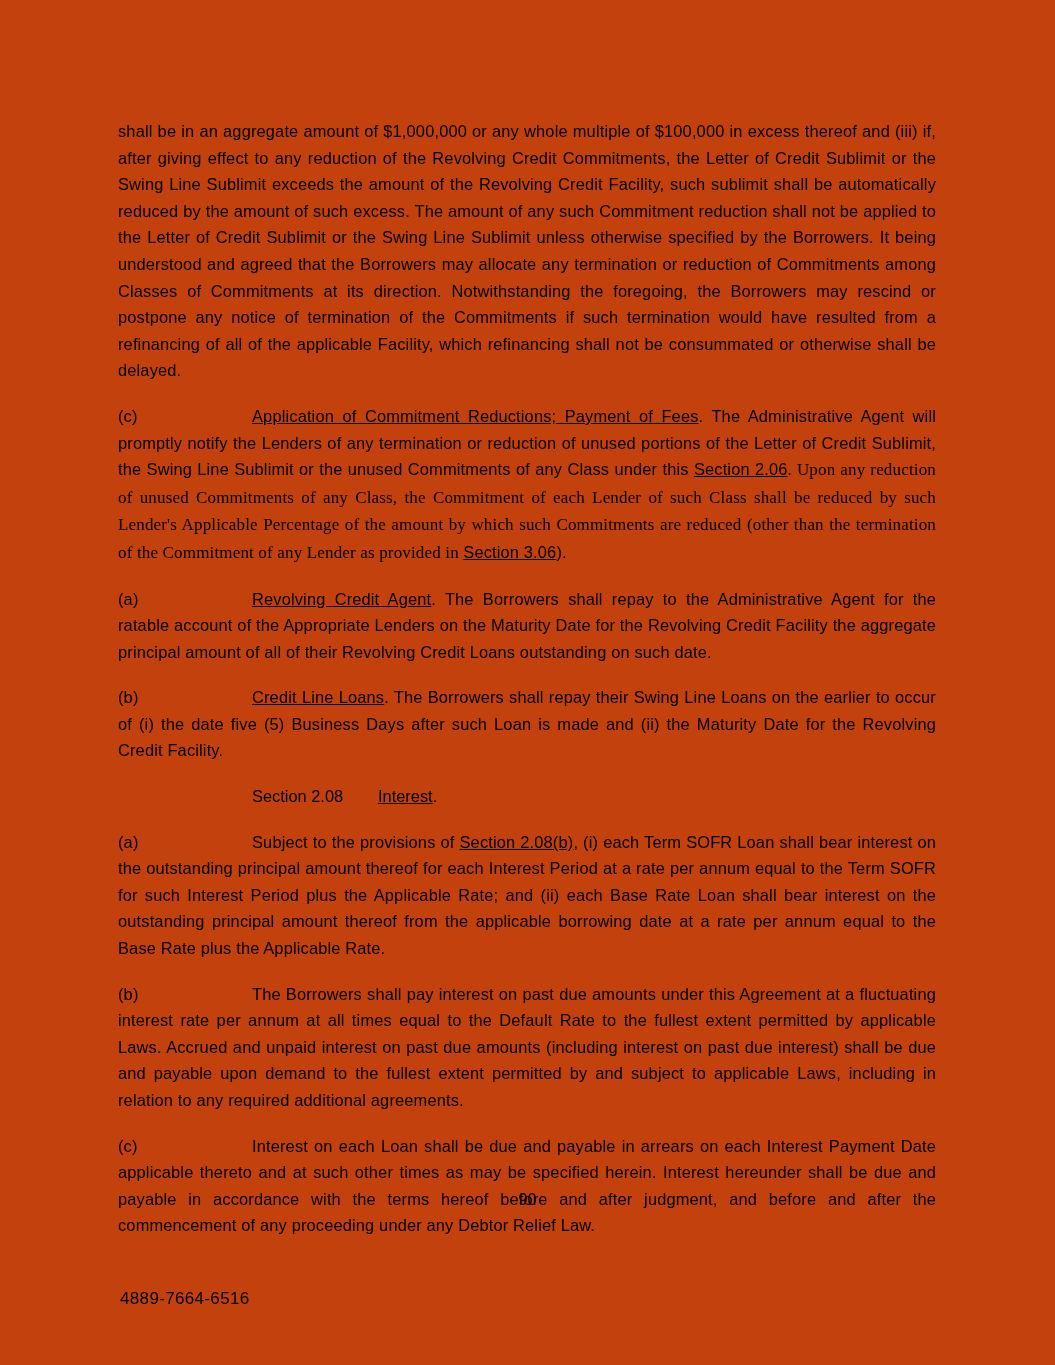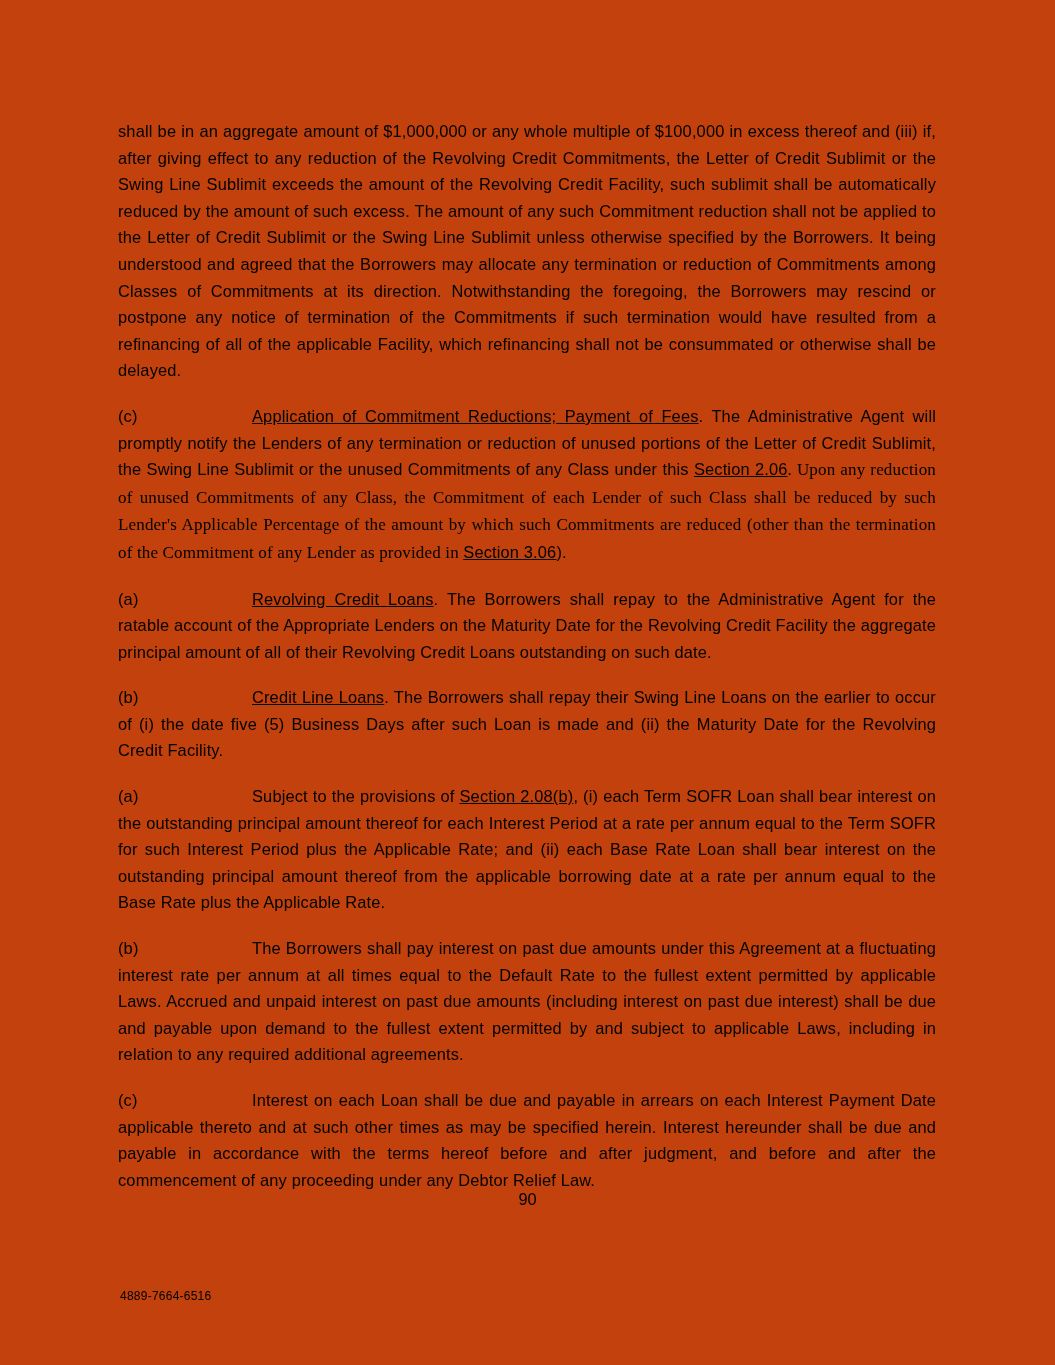--- a/index.html
+++ b/index.html
@@ -59,46 +59,49 @@
     left: 0;
     right: 0;
     top: 1190px;
     text-align: center;
     font-size: 16.4px;
   }
   .footer-code {
     position: absolute;
     left: 120px;
     top: 1289px;
-    font-size: 12px;
+    font-size: 17px;
     letter-spacing: 0.02em;
   }
 </style>
 </head>
 <body>
 
 <div class="page">
   <div class="content">
 
     <p class="body">shall be in an aggregate amount of $1,000,000 or any whole multiple of $100,000 in excess thereof and (iii) if, after giving effect to any reduction of the Revolving Credit Commitments, the Letter of Credit Sublimit or the Swing Line Sublimit exceeds the amount of the Revolving Credit Facility, such sublimit shall be automatically reduced by the amount of such excess.  The amount of any such Commitment reduction shall not be applied to the Letter of Credit Sublimit or the Swing Line Sublimit unless otherwise specified by the Borrowers.   It being understood and agreed that the Borrowers may allocate any termination or reduction of Commitments among Classes of Commitments at its direction.  Notwithstanding the foregoing, the Borrowers may rescind or postpone any notice of termination of the Commitments if such termination would have resulted from a refinancing of all of the applicable Facility, which refinancing shall not be consummated or otherwise shall be delayed.</p>
 
 
     <p class="body">
       <span class="ind-lead">(c)</span><span class="u">Application of Commitment Reductions; Payment of Fees</span><span>.  The Administrative Agent will promptly notify the Lenders of any termination or reduction of unused portions of the Letter of Credit Sublimit, the Swing Line Sublimit or the unused Commitments of any Class under this </span><span class="u">Section 2.06</span><span class="serif-run">.  Upon any reduction of unused Commitments of any Class, the Commitment of each Lender of such Class shall be reduced by such Lender's Applicable Percentage of the amount by which such Commitments are reduced (other than the termination of the Commitment of any Lender as provided in </span><span class="u">Section 3.06</span><span>).</span>
     </p>
 
 
     <p class="body">
-      <span class="ind-lead">(a)</span><span class="u">Revolving Credit Loans</span><span>.  The Borrowers shall repay to the Administrative Agent for the ratable account of the Appropriate Lenders on the Maturity Date for the Revolving Credit Facility the aggregate principal amount of all of their Revolving Credit Loans outstanding on such date.</span>
+      <span class="ind-lead">(a)</span><span class="u">Revolving Credit Agent</span><span>.  The Borrowers shall repay to the Administrative Agent for the ratable account of the Appropriate Lenders on the Maturity Date for the Revolving Credit Facility the aggregate principal amount of all of their Revolving Credit Loans outstanding on such date.</span>
     </p>
 
     <p class="body">
       <span class="ind-lead">(b)</span><span class="u">Credit Line Loans</span><span>.  The Borrowers shall repay their Swing Line Loans on the earlier to occur of (i) the date five (5) Business Days after such Loan is made and (ii) the Maturity Date for the Revolving Credit Facility.</span>
     </p>
 
+    <p class="section-line">
+      <span class="sec-num">Section 2.08</span><span class="u">Interest</span><span>.</span>
+    </p>
 
     <p class="body">
       <span class="ind-lead">(a)</span><span>Subject to the provisions of </span><span class="u">Section 2.08(b)</span><span>, (i) each Term SOFR Loan shall bear interest on the outstanding principal amount thereof for each Interest Period at a rate per annum equal to the Term SOFR for such Interest Period plus the Applicable Rate; and (ii) each Base Rate Loan shall bear interest on the outstanding principal amount thereof from the applicable borrowing date at a rate per annum equal to the Base Rate plus the Applicable Rate.</span>
     </p>
 
     <p class="body">
       <span class="ind-lead">(b)</span><span>The Borrowers shall pay interest on past due amounts under this Agreement at a fluctuating interest rate per annum at all times equal to the Default Rate to the fullest extent permitted by applicable Laws.  Accrued and unpaid interest on past due amounts (including interest on past due interest) shall be due and payable upon demand to the fullest extent permitted by and subject to applicable Laws, including in relation to any required additional agreements.</span>
     </p>
 
     <p class="body">

